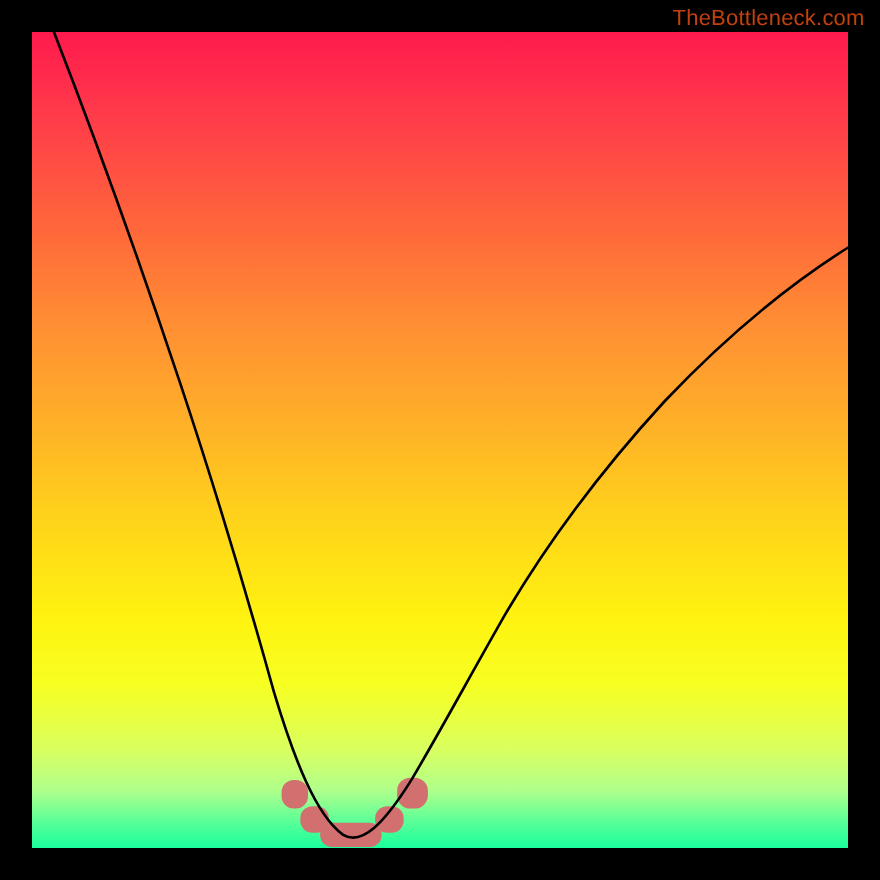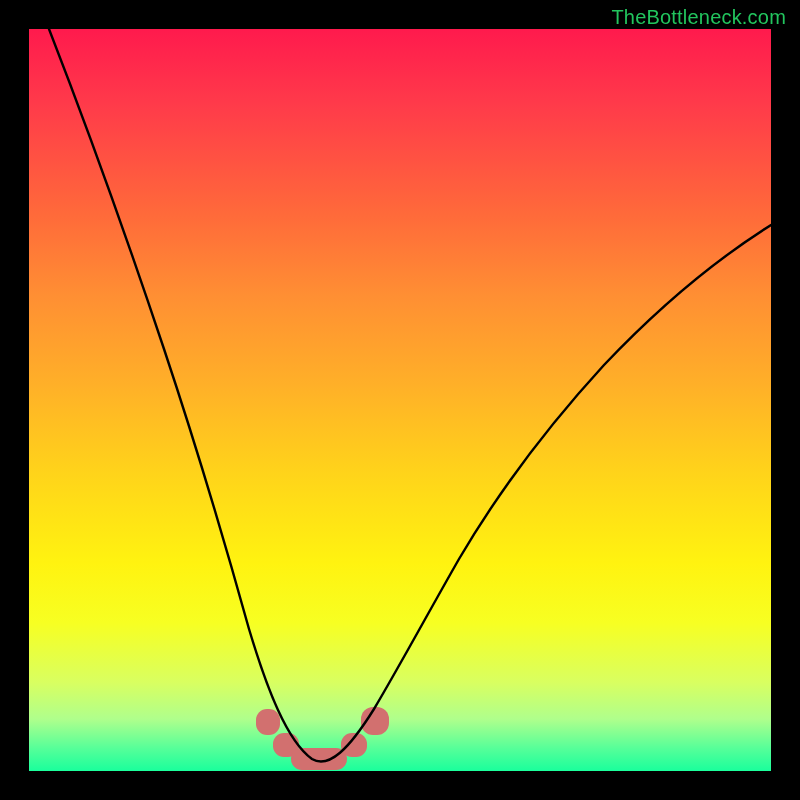--- a/index.html
+++ b/index.html
@@ -44,21 +44,21 @@
     );
   }
   .svg-layer {
     position: absolute;
     inset: 0;
   }
   .watermark {
     position: absolute;
     top: 6px;
     right: 14px;
-    color: #22c55e;
+    color: #c2410c;
     font-size: 20px;
     font-weight: 500;
     letter-spacing: 0.2px;
   }
 </style>
 </head>
 <body>
 
 <div class="frame">
   <div class="plot-area">

